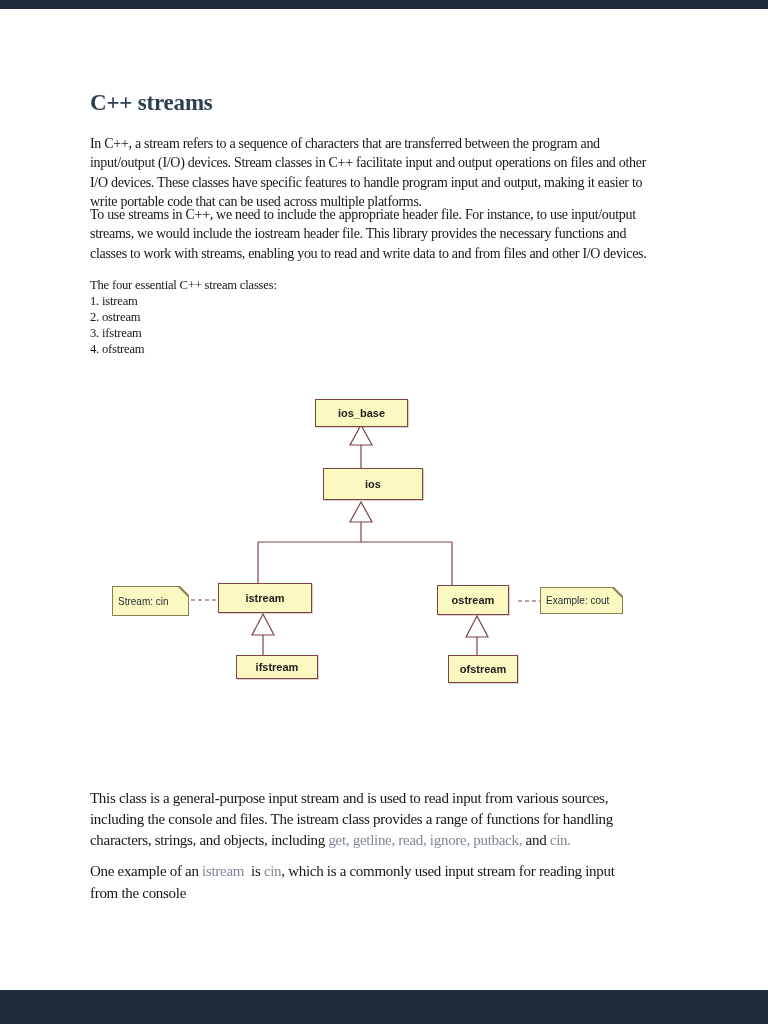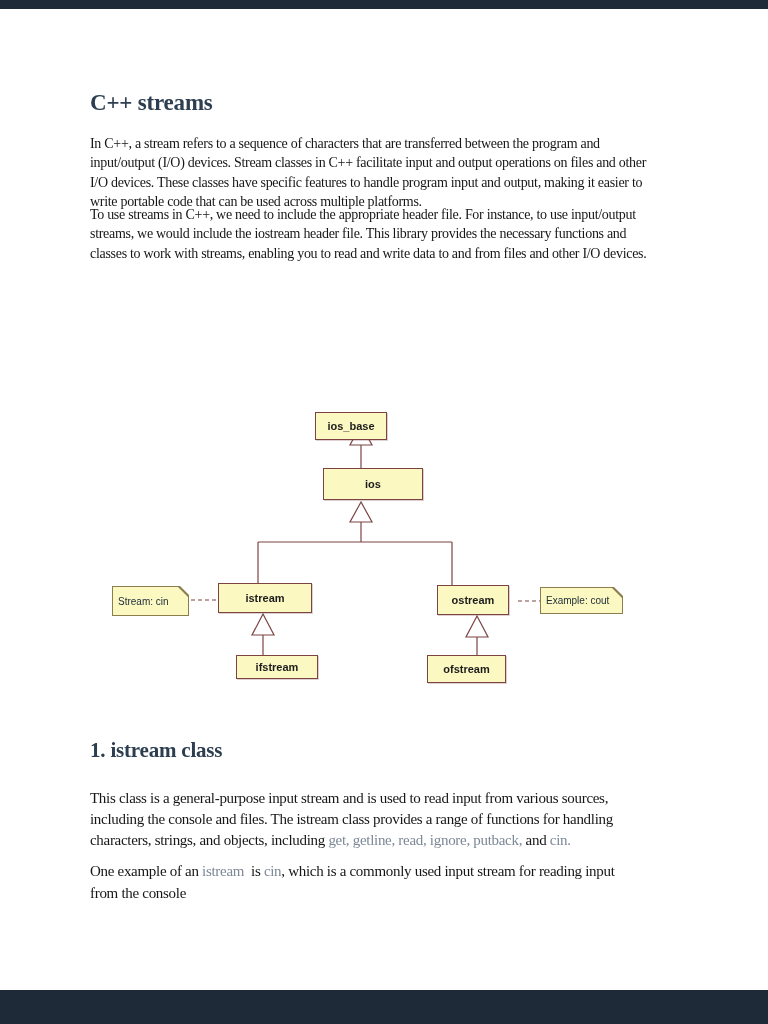--- a/index.html
+++ b/index.html
@@ -21,26 +21,26 @@
   .p4{top:860px;font-size:15px;line-height:22px;}
   .kw{color:#7d8896;}
 
   
   .diagram{position:absolute;left:0;top:390px;width:768px;height:300px;}
   .diagram svg{position:absolute;left:0;top:0;}
   .node{position:absolute;box-sizing:border-box;background:#fcf8c2;border:1.5px solid #7c4343;
         display:flex;align-items:center;justify-content:center;
         font-family:"Liberation Sans", sans-serif;font-weight:bold;font-size:11px;color:#1c1c1c;
         box-shadow:1px 1px 0 rgba(124,67,67,0.25);}
-  .n-iosbase{left:315px;top:22px;width:72px;height:28px;}
+  .n-iosbase{left:315px;top:9px;width:93px;height:28px;}
   .n-ios{left:323px;top:78px;width:100px;height:32px;}
   .n-istream{left:218px;top:193px;width:94px;height:30px;}
   .n-ostream{left:437px;top:195px;width:72px;height:30px;}
   .n-ifstream{left:223px;top:265px;width:82px;height:24px;margin-left:13px;}
-  .n-ofstream{left:427px;top:265px;width:79px;height:28px;}
+  .n-ofstream{left:448px;top:265px;width:70px;height:28px;}
   .note{position:absolute;box-sizing:border-box;background:#fcf8c2;border:1.2px solid #8a7d4e;
         display:flex;align-items:center;justify-content:flex-start;padding-left:5px;
         font-family:"Liberation Sans", sans-serif;font-size:10px;color:#22303c;}
   .note::before{content:"";position:absolute;top:-1px;right:-1px;width:0;height:0;
         border-style:solid;border-width:0 12px 12px 0;border-color:transparent #8a7d4e transparent transparent;}
   .note::after{content:"";position:absolute;top:-1px;right:-1px;width:0;height:0;
         border-style:solid;border-width:0 9px 9px 0;border-color:transparent #ffffff transparent transparent;}
   .note-cin{left:112px;top:196px;width:77px;height:30px;}
   .note-cout{left:540px;top:197px;width:83px;height:27px;}
 </style>
@@ -58,20 +58,27 @@
     <span class="line">I/O devices. These classes have specific features to handle program input and output, making it easier to</span>
     <span class="line">write portable code that can be used across multiple platforms.</span>
   </div>
 
   <div class="para p2">
     <span class="line">To use streams in C++, we need to include the appropriate header file. For instance, to use input/output</span>
     <span class="line">streams, we would include the iostream header file. This library provides the necessary functions and</span>
     <span class="line">classes to work with streams, enabling you to read and write data to and from files and other I/O devices.</span>
   </div>
 
+  <div class="listblock">
+    <span>The four essential C++ stream classes:</span>
+    <span>1. istream</span>
+    <span>2. ostream</span>
+    <span>3. ifstream</span>
+    <span>4. ofstream</span>
+  </div>
 
   <div class="diagram">
     <svg width="768" height="300" viewBox="0 0 768 300">
 
       <path d="M361 35 L350 55 L372 55 Z" fill="#ffffff" stroke="#7c4343" stroke-width="1.2"></path>
       <line x1="361" y1="55" x2="361" y2="78" stroke="#7c4343" stroke-width="1.2"></line>
 
       <path d="M361 112 L350 132 L372 132 Z" fill="#ffffff" stroke="#7c4343" stroke-width="1.2"></path>
       <line x1="361" y1="132" x2="361" y2="152" stroke="#7c4343" stroke-width="1.2"></line>
       <line x1="258" y1="152" x2="452" y2="152" stroke="#7c4343" stroke-width="1.2"></line>
@@ -91,21 +98,20 @@
     <div class="node n-iosbase">ios_base</div>
     <div class="node n-ios">ios</div>
     <div class="node n-istream">istream</div>
     <div class="node n-ostream">ostream</div>
     <div class="node n-ifstream">ifstream</div>
     <div class="node n-ofstream">ofstream</div>
     <div class="note note-cin">Stream: cin</div>
     <div class="note note-cout">Example: cout</div>
   </div>
 
-  <div class="h2">1. istream class</div>
 
   <div class="para p3">
     <span class="line">This class is a general-purpose input stream and is used to read input from various sources,</span>
     <span class="line">including the console and files. The istream class provides a range of functions for handling</span>
     <span class="line"><span>characters, strings, and objects, including </span><span class="kw">get, getline, read, ignore, putback,</span><span> and </span><span class="kw">cin.</span></span>
   </div>
 
   <div class="para p4">
     <span class="line"><span>One example of an </span><span class="kw">istream</span><span>&nbsp; is </span><span class="kw">cin</span><span>, which is a commonly used input stream for reading input</span></span>
     <span class="line">from the console</span>

